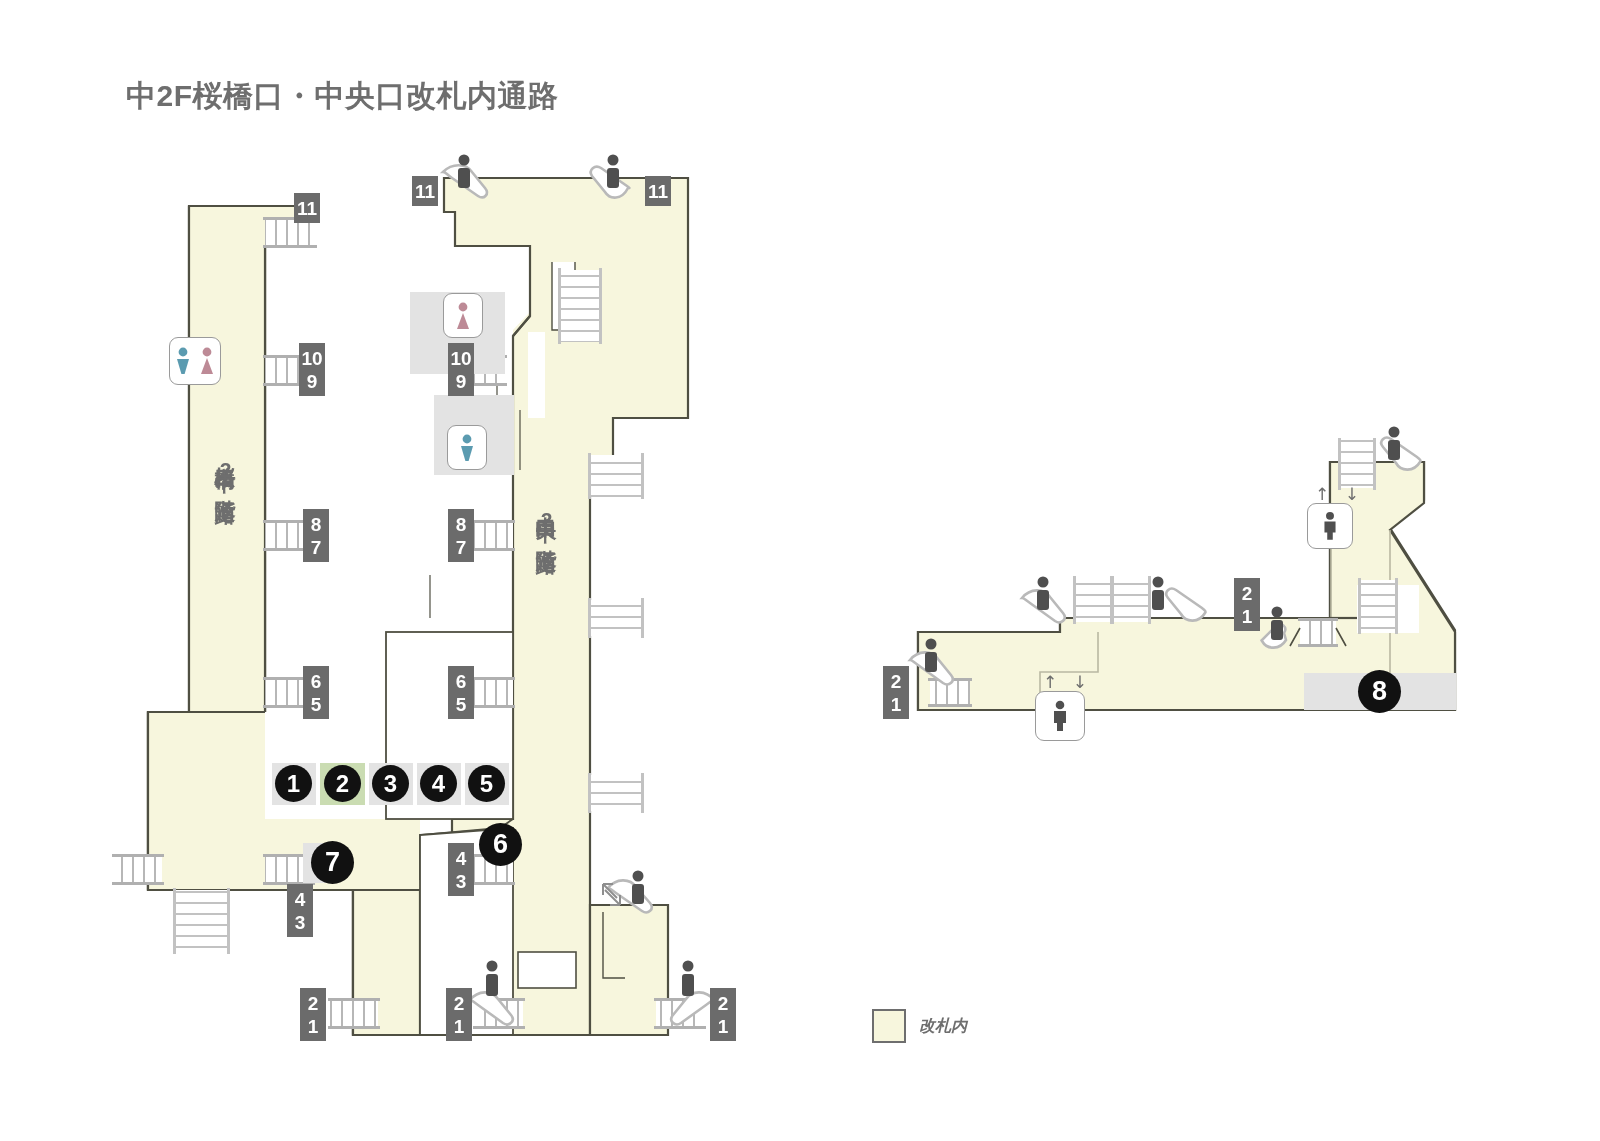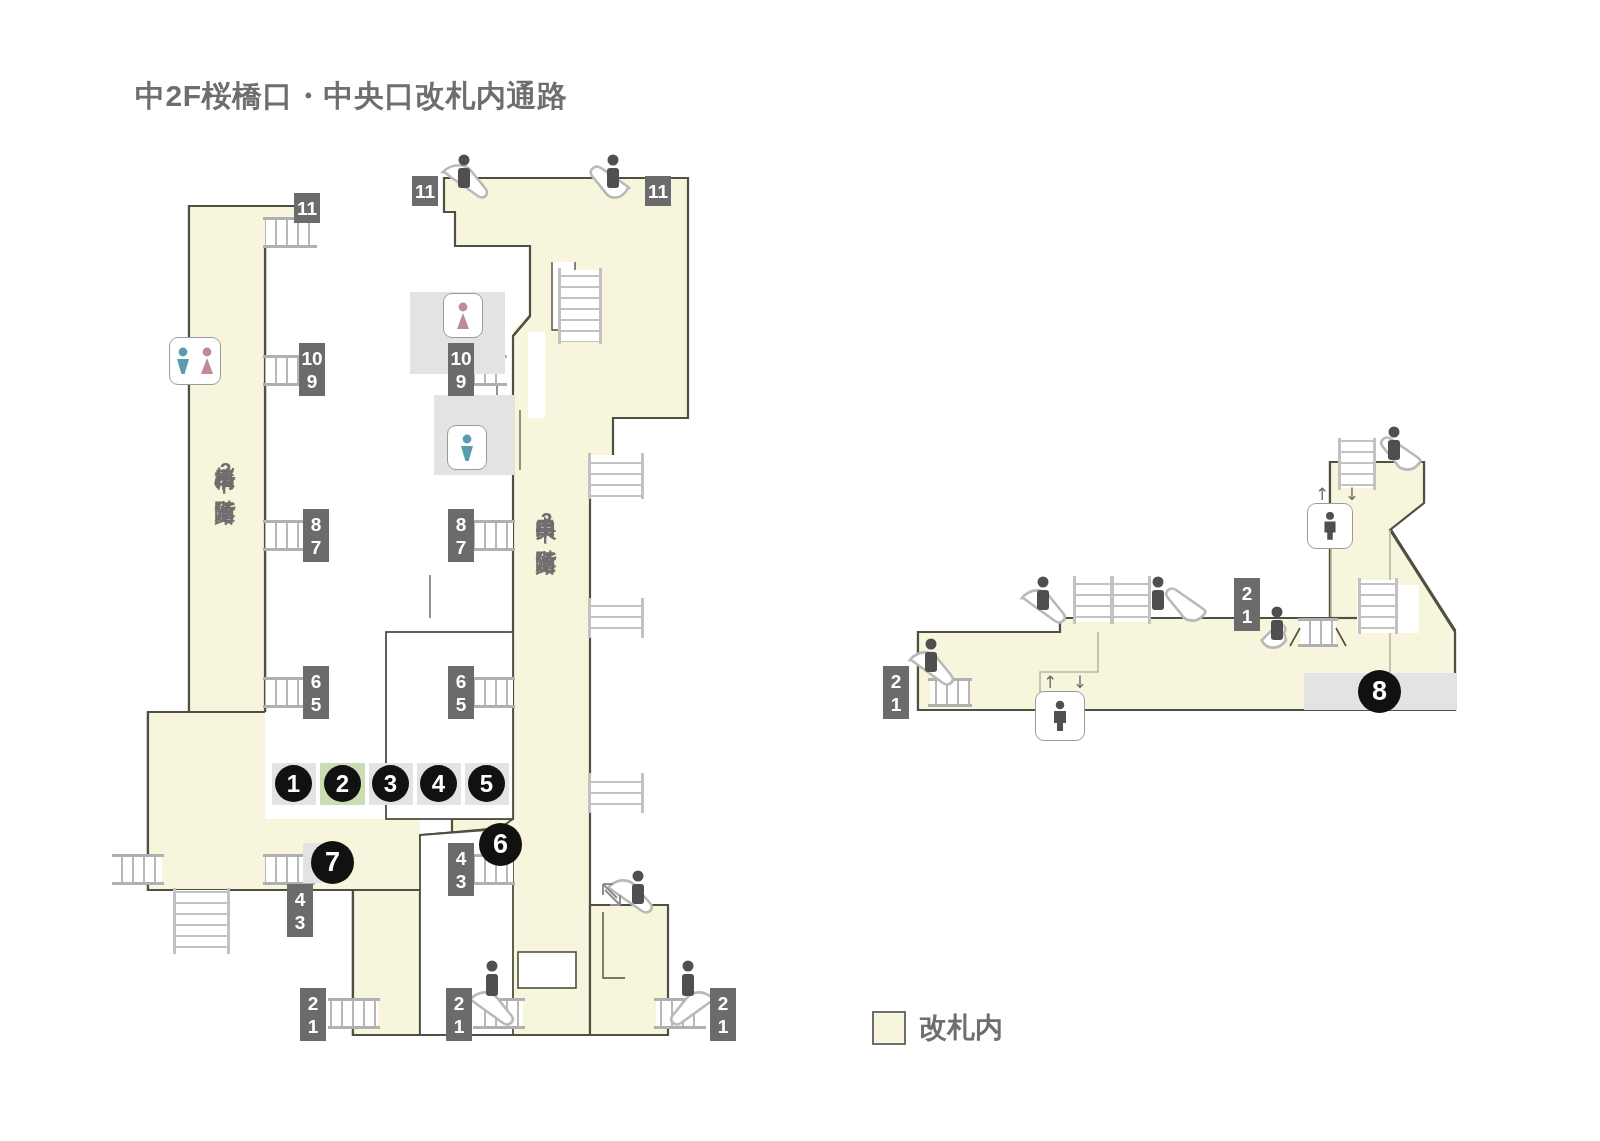--- a/index.html
+++ b/index.html
@@ -7,21 +7,21 @@
   body{
     width:1600px;height:1141px;position:relative;overflow:hidden;
     font-family:"Liberation Sans","DejaVu Sans",sans-serif;
     -webkit-font-smoothing:antialiased;
   }
   .map-root{position:absolute;inset:0;}
 
   
   .map-title{
     position:absolute;color:#6e6e6e;font-weight:bold;
-    font-size:30px;letter-spacing:.5px;white-space:nowrap;margin-left:9px;
+    font-size:30px;letter-spacing:.5px;white-space:nowrap;
   }
   #title-left{left:126px;top:76px;}
   #title-right{left:878px;top:384px;}
 
   
   svg.stage{position:absolute;left:0;top:0;width:1600px;height:1141px;}
 
   
   .ov{position:absolute;}
 
@@ -62,21 +62,21 @@
 
   
   .eldir{
     position:absolute;color:#6e6e6e;font-size:17px;letter-spacing:5px;
     white-space:nowrap;font-family:"DejaVu Sans",sans-serif;
   }
 
   
   .legend{position:absolute;left:872px;top:1009px;display:flex;align-items:center;gap:13px;}
   .legend-swatch{width:34px;height:34px;background:#f7f6dd;border:2px solid #6e6e6e;box-sizing:border-box;}
-  .legend-text{color:#6e6e6e;font-weight:bold;font-size:28px;white-space:nowrap;}
+  .legend-text{color:#6e6e6e;font-weight:bold;font-size:16px;white-space:nowrap;font-style:italic;}
 </style>
 </head>
 <body>
 
 <div class="map-root">
 
   <div class="map-title" id="title-left">中2F桜橋口・中央口改札内通路</div>
 
   <svg class="stage" viewBox="0 0 1600 1141">
     <defs>

